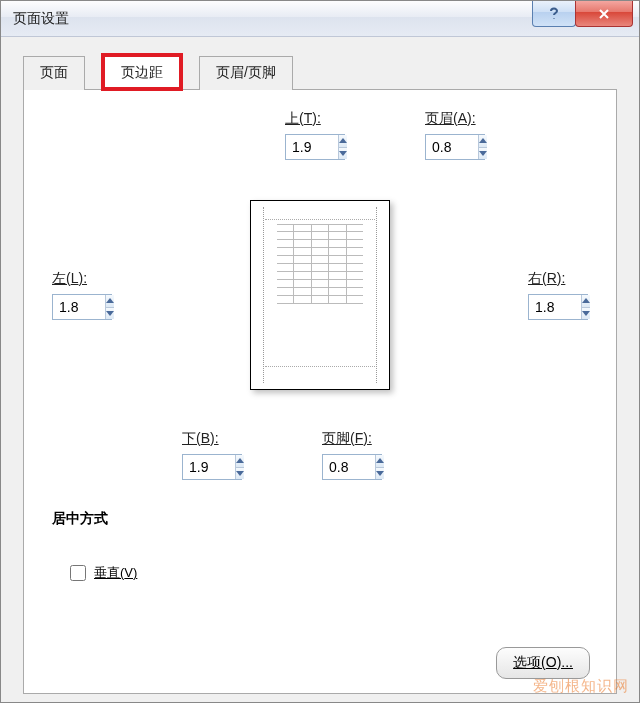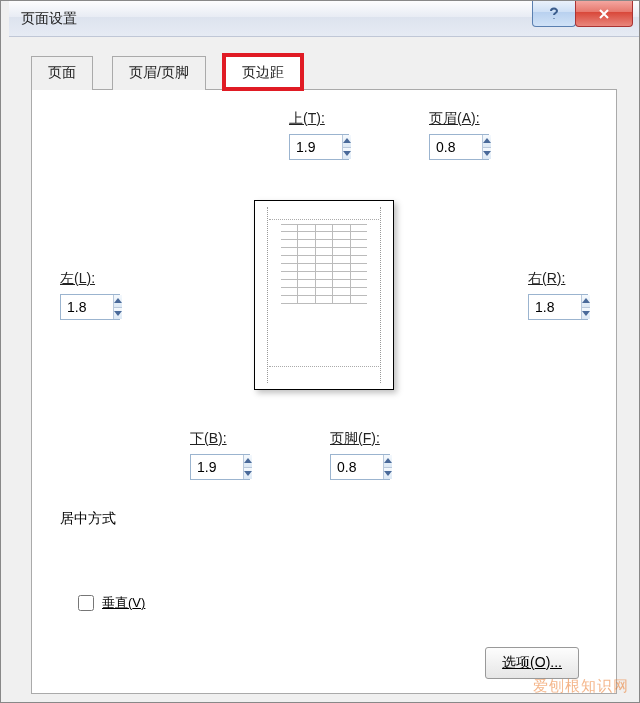--- a/index.html
+++ b/index.html
@@ -10,21 +10,20 @@
       width: 640px;
       height: 703px;
       overflow: hidden;
     }
     .dialog {
       width: 640px;
       height: 703px;
       border: 1px solid #888;
       background: #f0f0f0;
       position: relative;
-      padding-left: 8px;
     }
     .titlebar {
       height: 36px;
       background: linear-gradient(to bottom, #fdfdfe, #e8ecf4 45%, #dde3ee 46%, #e6ebf4);
       border-bottom: 1px solid #c0c7d6;
       display: flex;
       align-items: center;
       padding-left: 12px;
       position: relative;
     }
@@ -223,21 +222,22 @@
       display: flex;
       gap: 80px;
       width: 100%;
       padding-left: 130px;
     }
     .center-section {
       margin-top: 30px;
     }
     .center-label {
       font-size: 14px;
-      margin-bottom: 24px;
+      margin-bottom: 12px;
+      font-weight: bold;
     }
     .checkbox-row {
       display: flex;
       align-items: center;
       gap: 4px;
       padding: 3px 0 3px 18px;
       position: relative;
     }
     .checkbox-row.dotted {
       border: 1px dotted #888;
@@ -256,25 +256,25 @@
       left: 12px;
       top: -2px;
       width: 28px;
       height: 28px;
       border: 4px solid #e01b24;
       pointer-events: none;
     }
     .options-btn {
       position: absolute;
       bottom: 14px;
-      right: 37px;
+      right: 26px;
       padding: 6px 16px;
       background: linear-gradient(to bottom, #fdfdfd, #e6e6e6);
       border: 1px solid #999;
-      border-radius: 3px;
+      border-radius: 10px;
       font-size: 14px;
       cursor: pointer;
     }
     .options-btn span { text-decoration: underline; }
     .watermark {
       position: absolute;
       right: 10px;
       bottom: 6px;
       font-size: 15px;
       color: rgba(235, 120, 40, 0.55);
@@ -299,22 +299,22 @@
         <svg width="12" height="12" viewBox="0 0 12 12">
           <path d="M2 2 L10 10 M10 2 L2 10"></path>
         </svg>
       </div>
     </div>
   </div>
 
   <div class="dialog-body">
     <div class="tabstrip">
       <div class="tab">页面</div>
+      <div class="tab active highlight">页边距</div>
       <div class="tab">页眉/页脚</div>
-      <div class="tab active highlight">页边距</div>
     </div>
 
     <div class="tab-panel">
       <div class="margins-grid">
 
         <div class="top-row">
           <div class="spin-group">
             <div class="spin-label"><span>上(</span><span style="text-decoration:underline">T</span><span>):</span></div>
             <div class="spinbox">
               <input type="text" value="1.9" style="">
@@ -506,21 +506,21 @@
                   </button>
               </div>
             </div>
           </div>
         </div>
       </div>
 
       <div class="center-section">
         <div class="center-label">居中方式</div>
         <br>
-        <label class="checkbox-row" style="margin-top:24px;">
+        <label class="checkbox-row" style="margin-top:6px;">
           <input type="checkbox" style="">
           <span class="cb-label"><span>垂直(</span><span style="text-decoration:underline">V</span><span>)</span></span>
         </label>
       </div>
 
       <button class="options-btn">
         <span>选项(</span><span style="text-decoration:underline">O</span><span>)...</span>
       </button>
     </div>
 

